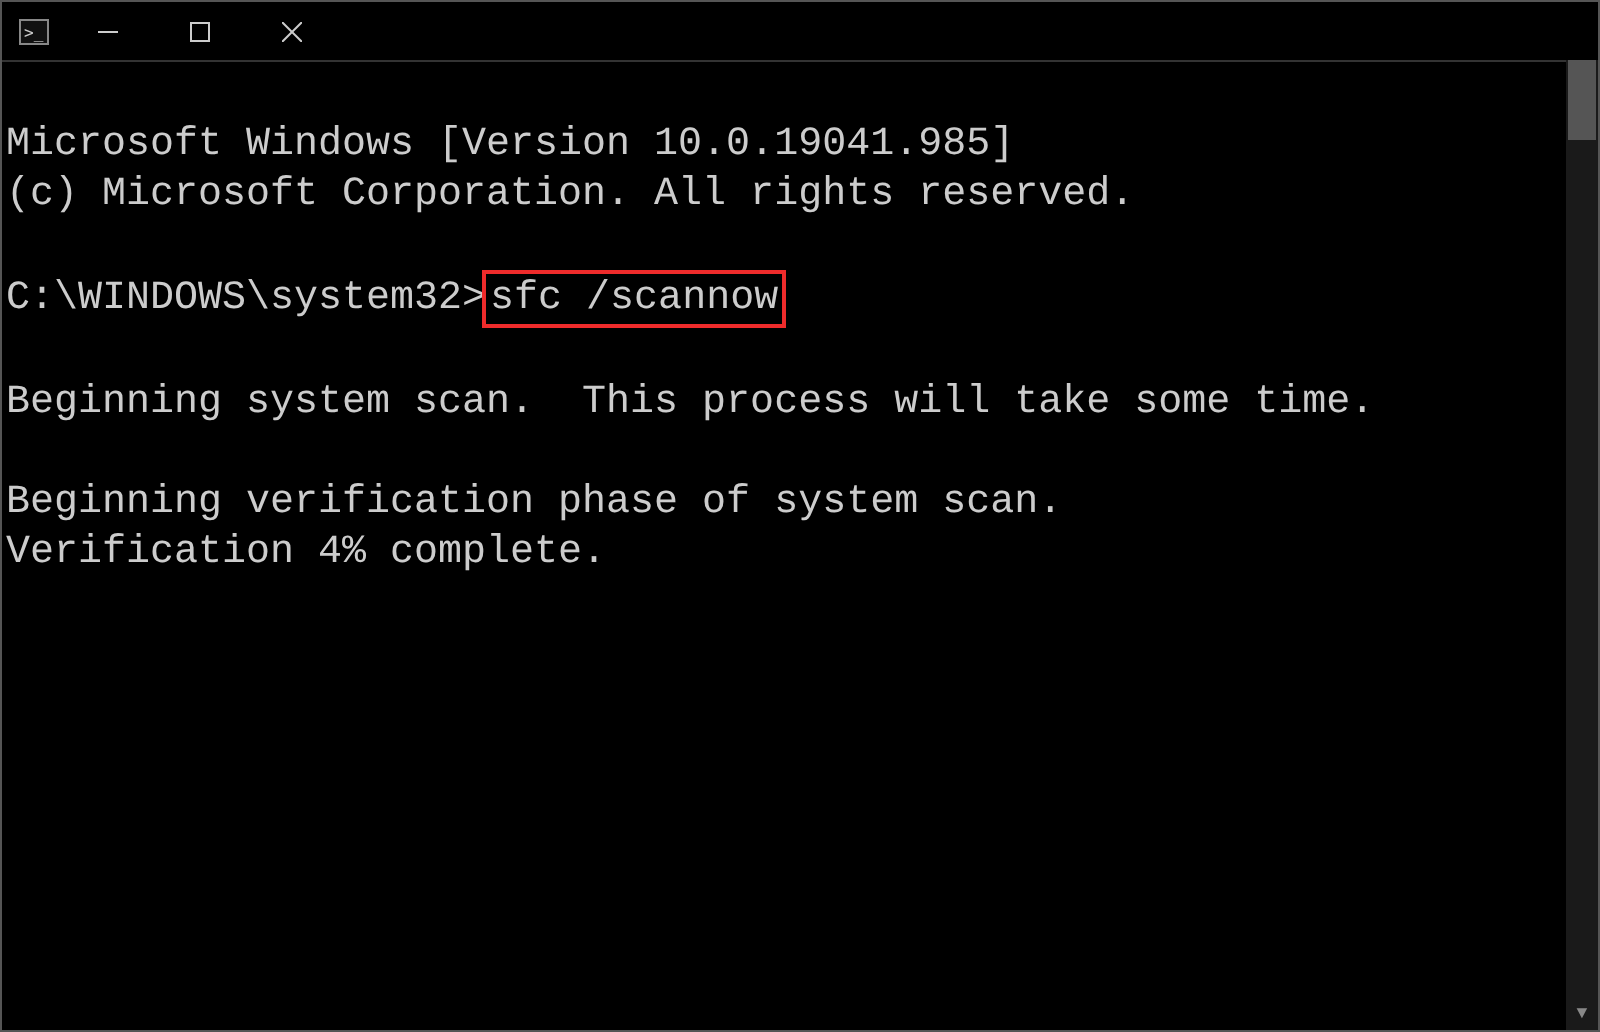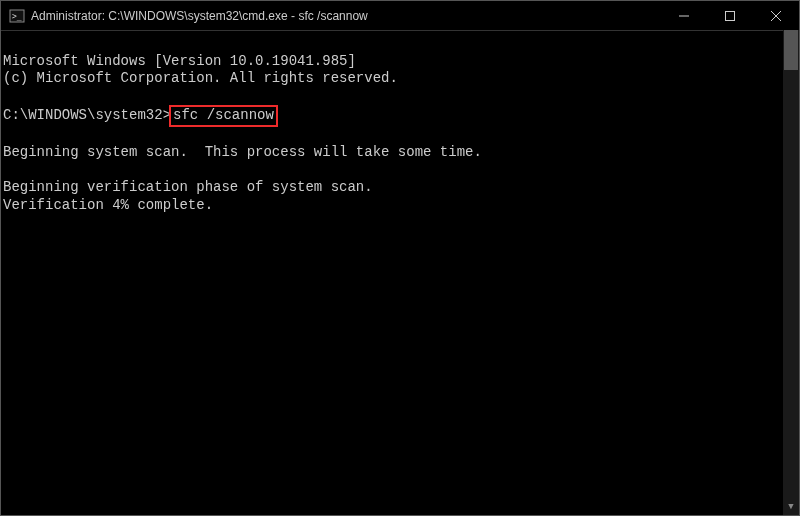--- a/index.html
+++ b/index.html
@@ -62,21 +62,21 @@
       align-items: center;
       justify-content: center;
       color: #ccc;
       font-size: 10px;
       cursor: pointer;
     }
     .terminal-body {
       flex: 1;
       background: #000;
       color: #ccc;
-      font-size: 14px;
+      font-size: 20px;
       line-height: 1.25;
       padding: 4px 2px;
       position: relative;
       font-family: Consolas, 'Courier New', monospace;
       white-space: pre;
     }
     .line {
       white-space: pre;
     }
     .highlight-box {
@@ -119,21 +119,20 @@
 <body>
 
 <div class="window">
   <div class="titlebar">
     <div class="titlebar-icon">
       <svg viewBox="0 0 16 16">
         <rect x="1" y="2" width="14" height="12" fill="#111" stroke="#888" stroke-width="1"></rect>
         <text x="3" y="11" font-size="8" fill="#ccc" font-family="monospace">&gt;_</text>
       </svg>
     </div>
-    <div class="titlebar-title">Administrator: C:\WINDOWS\system32\cmd.exe - sfc  /scannow</div>
     <div class="window-controls">
       <div class="window-control">
         <svg width="10" height="10" viewBox="0 0 10 10">
             <line x1="0" y1="5" x2="10" y2="5" stroke="#ccc" stroke-width="1"></line>
           </svg>
       </div>
       <div class="window-control">
         <svg width="10" height="10" viewBox="0 0 10 10">
             <rect x="0.5" y="0.5" width="9" height="9" fill="none" stroke="#ccc" stroke-width="1"></rect>
           </svg>

